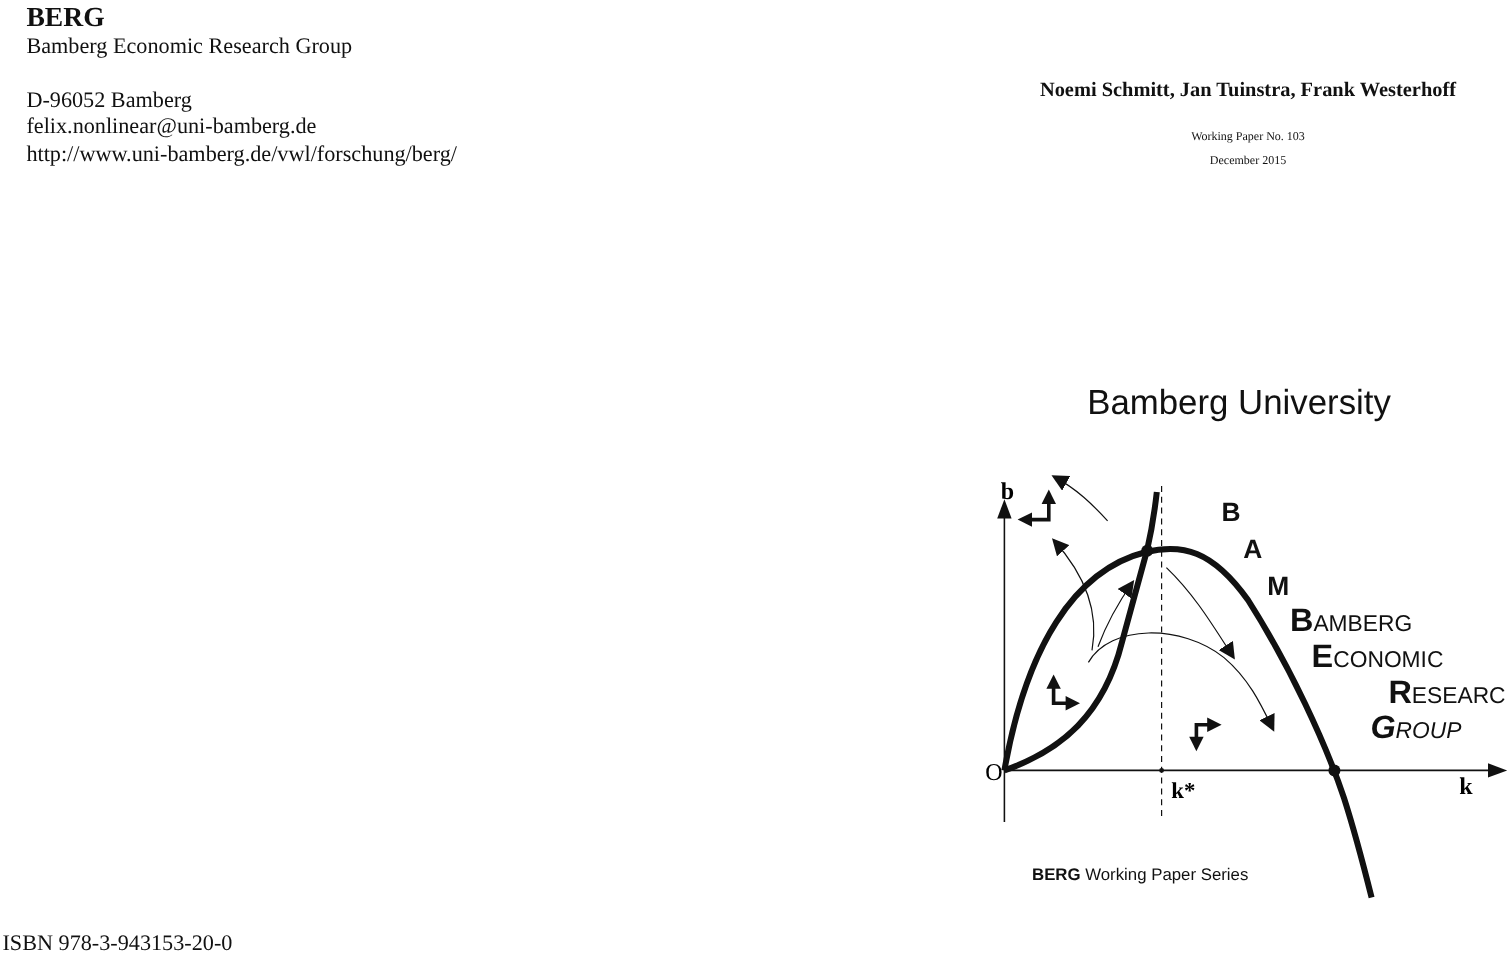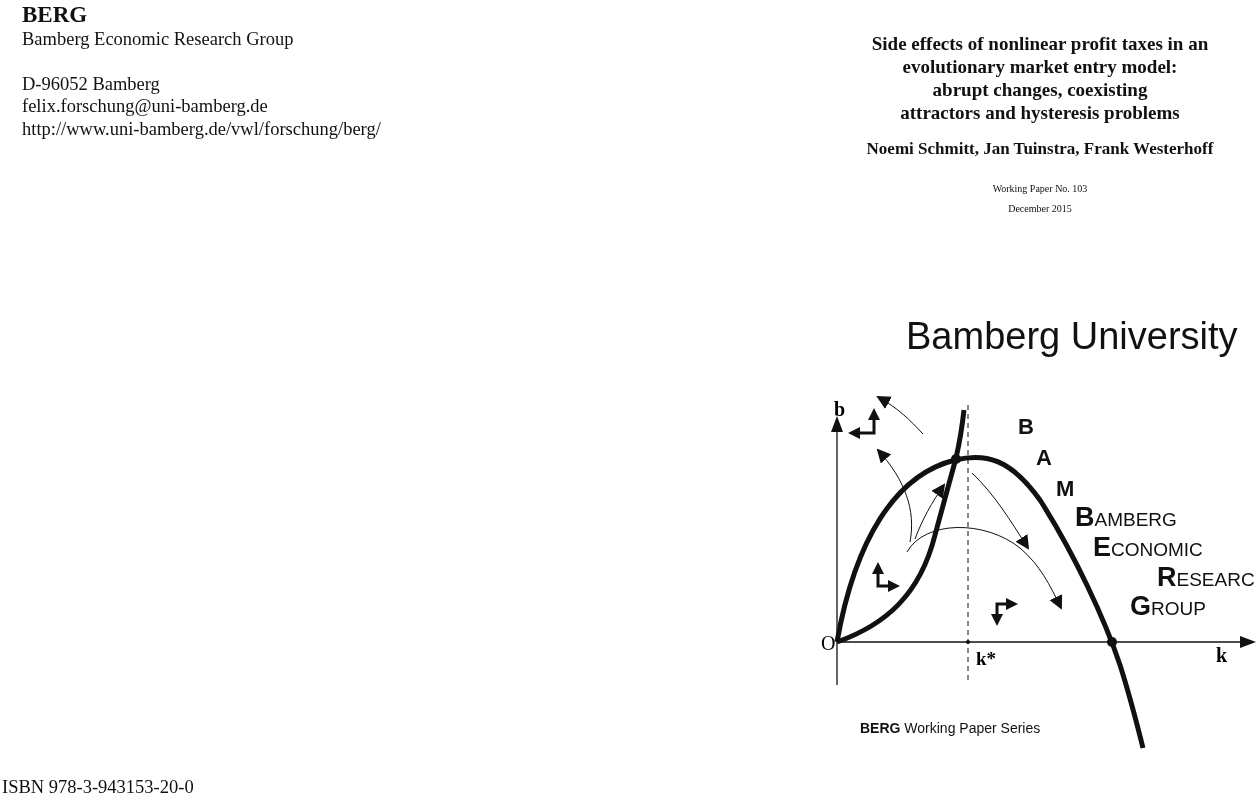--- a/index.html
+++ b/index.html
@@ -9,55 +9,49 @@
 
   #left-block { position:absolute; left:22px; top:2px; }
   #berg-title { font-weight:bold; font-size:23px; line-height:26px; }
   .addr-line { font-size:18.5px; line-height:22.5px; }
   .spacer { height:22px; }
 
   #isbn { position:absolute; left:2px; top:776px; font-size:18.5px; line-height:22px; }
 
   #right-block { position:absolute; left:835px; top:32px; width:410px; text-align:center; }
   #paper-title { font-weight:bold; font-size:19px; line-height:23px; }
-  #authors { font-weight:bold; font-size:17px; line-height:22px; margin-top:14px; white-space:nowrap; }
+  #authors { font-weight:bold; font-size:17px; line-height:22px; margin-top:32px; white-space:nowrap; }
   .wp-line { font-size:10px; line-height:20px; }
   #wp-block { margin-top:19px; }
 
-  #uni-label { position:absolute; left:906px; top:318px; font-size:38px; line-height:36px; }
+  #uni-label { position:absolute; left:906px; top:318px; font-size:29px; line-height:36px; }
 
   #figure { position:absolute; left:810px; top:380px; width:446px; height:380px; }
   #figure svg { position:absolute; left:0; top:0; }
 
   .berg-word { position:absolute; font-size:20px; line-height:22px; font-weight:bold; }
   .berg-word .cap { font-size:27px; }
   .berg-word .rest { font-size:19px; font-weight:normal; }
 
   #series-label { position:absolute; left:860px; top:717px; font-size:14px; line-height:22px; }
   #series-label b { font-weight:bold; }
 </style>
 </head>
 <body>
 
 <div id="left-block" class="serif">
   <div id="berg-title">BERG</div>
   <div class="addr-line">Bamberg Economic Research Group</div>
   <div class="spacer"></div>
   <div class="addr-line">D-96052 Bamberg</div>
-  <div class="addr-line">felix.forschung@uni-bamberg.de</div>
+  <div class="addr-line">felix.nonlinear@uni-bamberg.de</div>
   <div class="addr-line">http://www.uni-bamberg.de/vwl/forschung/berg/</div>
 </div>
 
 <div id="right-block" class="serif">
-  <div id="paper-title">
-    <div>Side effects of nonlinear profit taxes in an</div>
-    <div>evolutionary market entry model:</div>
-    <div>abrupt changes, coexisting</div>
-    <div>attractors and hysteresis problems</div>
-  </div>
   <div id="authors">Noemi Schmitt, Jan Tuinstra, Frank Westerhoff</div>
   <div id="wp-block">
     <div class="wp-line">Working Paper No. 103</div>
     <div class="wp-line">December 2015</div>
   </div>
 </div>
 
 <div id="uni-label" class="sans">Bamberg University</div>
 
 <div id="figure">
@@ -123,20 +117,20 @@
 
   <div class="berg-word sans" style="left:265px; top:126px;">
     <span class="cap">B</span><span class="rest">AMBERG</span>
   </div>
   <div class="berg-word sans" style="left:283px; top:156px;">
     <span class="cap">E</span><span class="rest">CONOMIC</span>
   </div>
   <div class="berg-word sans" style="left:312px; top:186px;margin-left:35px;">
     <span class="cap">R</span><span class="rest">ESEARCH</span>
   </div>
-  <div class="berg-word sans" style="left:320px; top:215px;">
+  <div class="berg-word sans" style="left:332px; top:215px;font-style:italic;">
     <span class="cap">G</span><span class="rest">ROUP</span>
   </div>
 </div>
 
 <div id="series-label" class="sans"><b>BERG</b><span> Working Paper Series</span></div>
 
 <div id="isbn" class="serif">ISBN 978-3-943153-20-0</div>
 
 </body></html>

